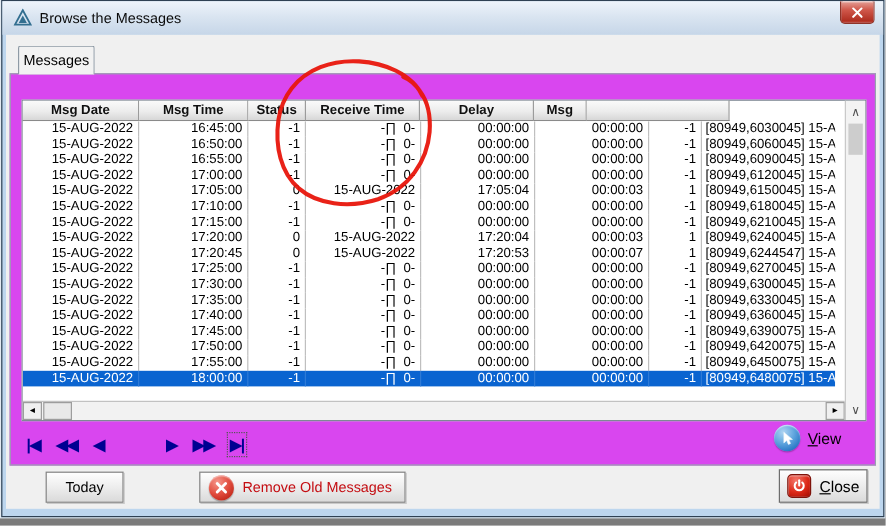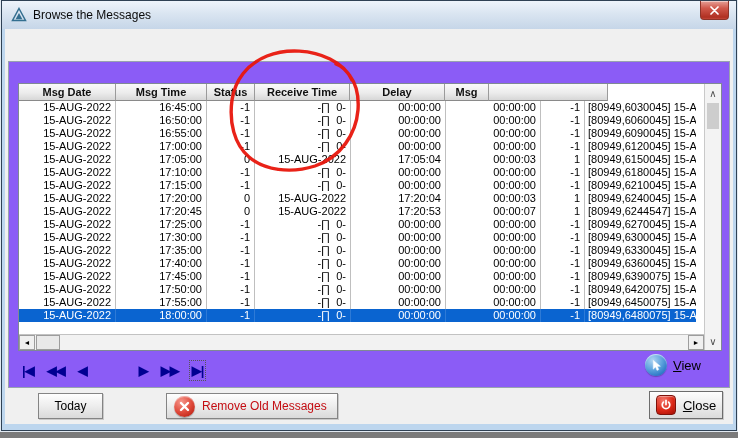--- a/index.html
+++ b/index.html
@@ -18,21 +18,21 @@
              border:1px solid #8e3328; border-top:none; border-radius:0 0 4px 4px;
              box-shadow:inset 0 1px 0 rgba(255,255,255,.45); display:flex; align-items:center; justify-content:center; cursor:default; }
 
   .client { position:absolute; left:3px; right:3px; top:28px; bottom:6px; background:#f0f0f0; }
 
   
   .tab { position:absolute; left:10px; top:9px; width:64px; height:24px; background:#f2f2f2;
          border:1px solid #8e9aa5; border-bottom:none; border-radius:2px 2px 0 0;
          font-size:12px; color:#000; text-align:center; line-height:23px; z-index:3; }
   .tabpage { position:absolute; left:3px; right:3px; top:32px; height:327px;
-             border:1px solid #98a3ae; background:#8b5cf6; z-index:1; }
+             border:1px solid #98a3ae; background:#d946ef; z-index:1; }
 
   
   .grid { position:absolute; left:9px; top:21px; width:704px; height:268px;
           border:1px solid #7f8994; background:#fff; }
   .grid-header { position:absolute; left:0; top:0; width:685px; height:17px; display:flex; }
   .hcell { height:17px; flex:0 0 auto; font-size:11px; font-weight:bold; color:#101010;
            text-align:center; line-height:16px; overflow:hidden; white-space:pre;
            background:linear-gradient(#fafafa, #ececec 55%, #d7d7d7);
            border-right:1px solid #9b9b9b; border-bottom:1px solid #8a8a8a; }
   .grid-body { position:absolute; left:0; top:17px; width:677px; height:233px; background:#fff; overflow:hidden; }
@@ -105,20 +105,21 @@
     <span class="title-text">Browse the Messages</span>
     <div class="close-x">
       <svg width="9" height="9" viewBox="0 0 9 9">
         <path d="M1 1 L8 8 M8 1 L1 8" stroke="#fff" stroke-width="1.7" stroke-linecap="round"></path>
       </svg>
     </div>
   </div>
 
   <div class="client">
 
+    <div class="tab">Messages</div>
 
     <div class="tabpage">
 
       <div class="grid">
         <div class="grid-header" id="grid-header">
             <div class="hcell" style="width: 97px;">Msg Date</div>
             <div class="hcell" style="width: 91px;">Msg Time</div>
             <div class="hcell" style="width: 48px;">Status</div>
             <div class="hcell" style="width: 95px;">Receive Time</div>
             <div class="hcell" style="width: 95px;">Delay</div>

